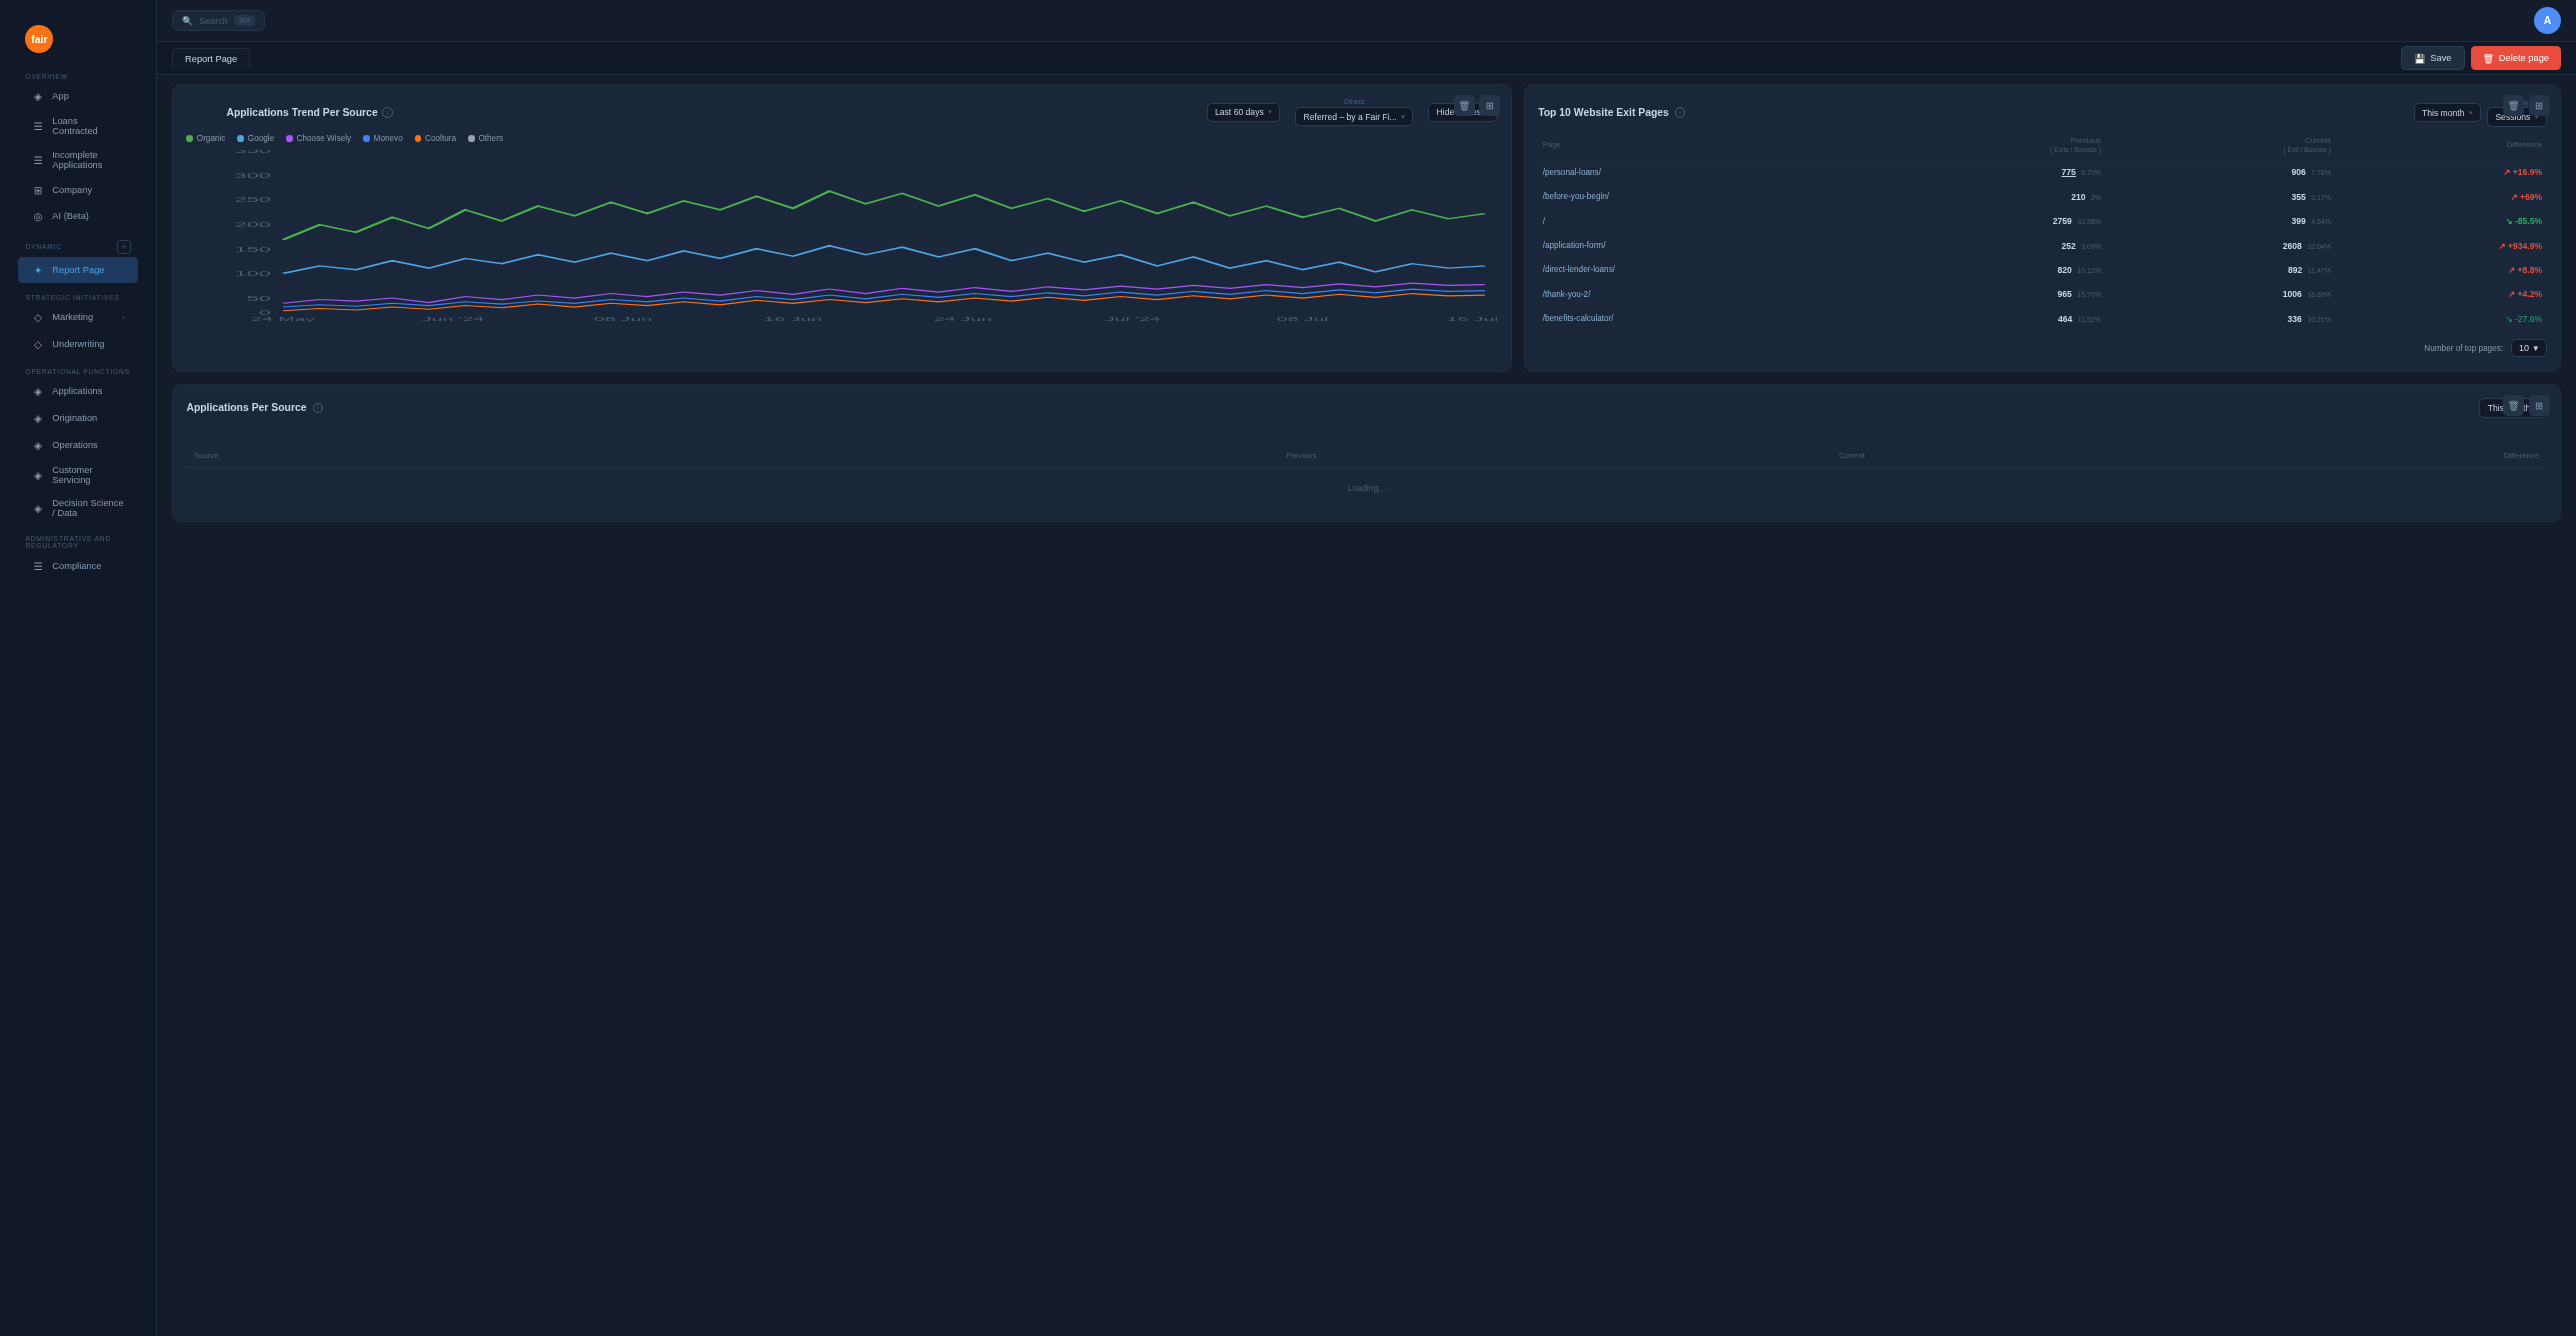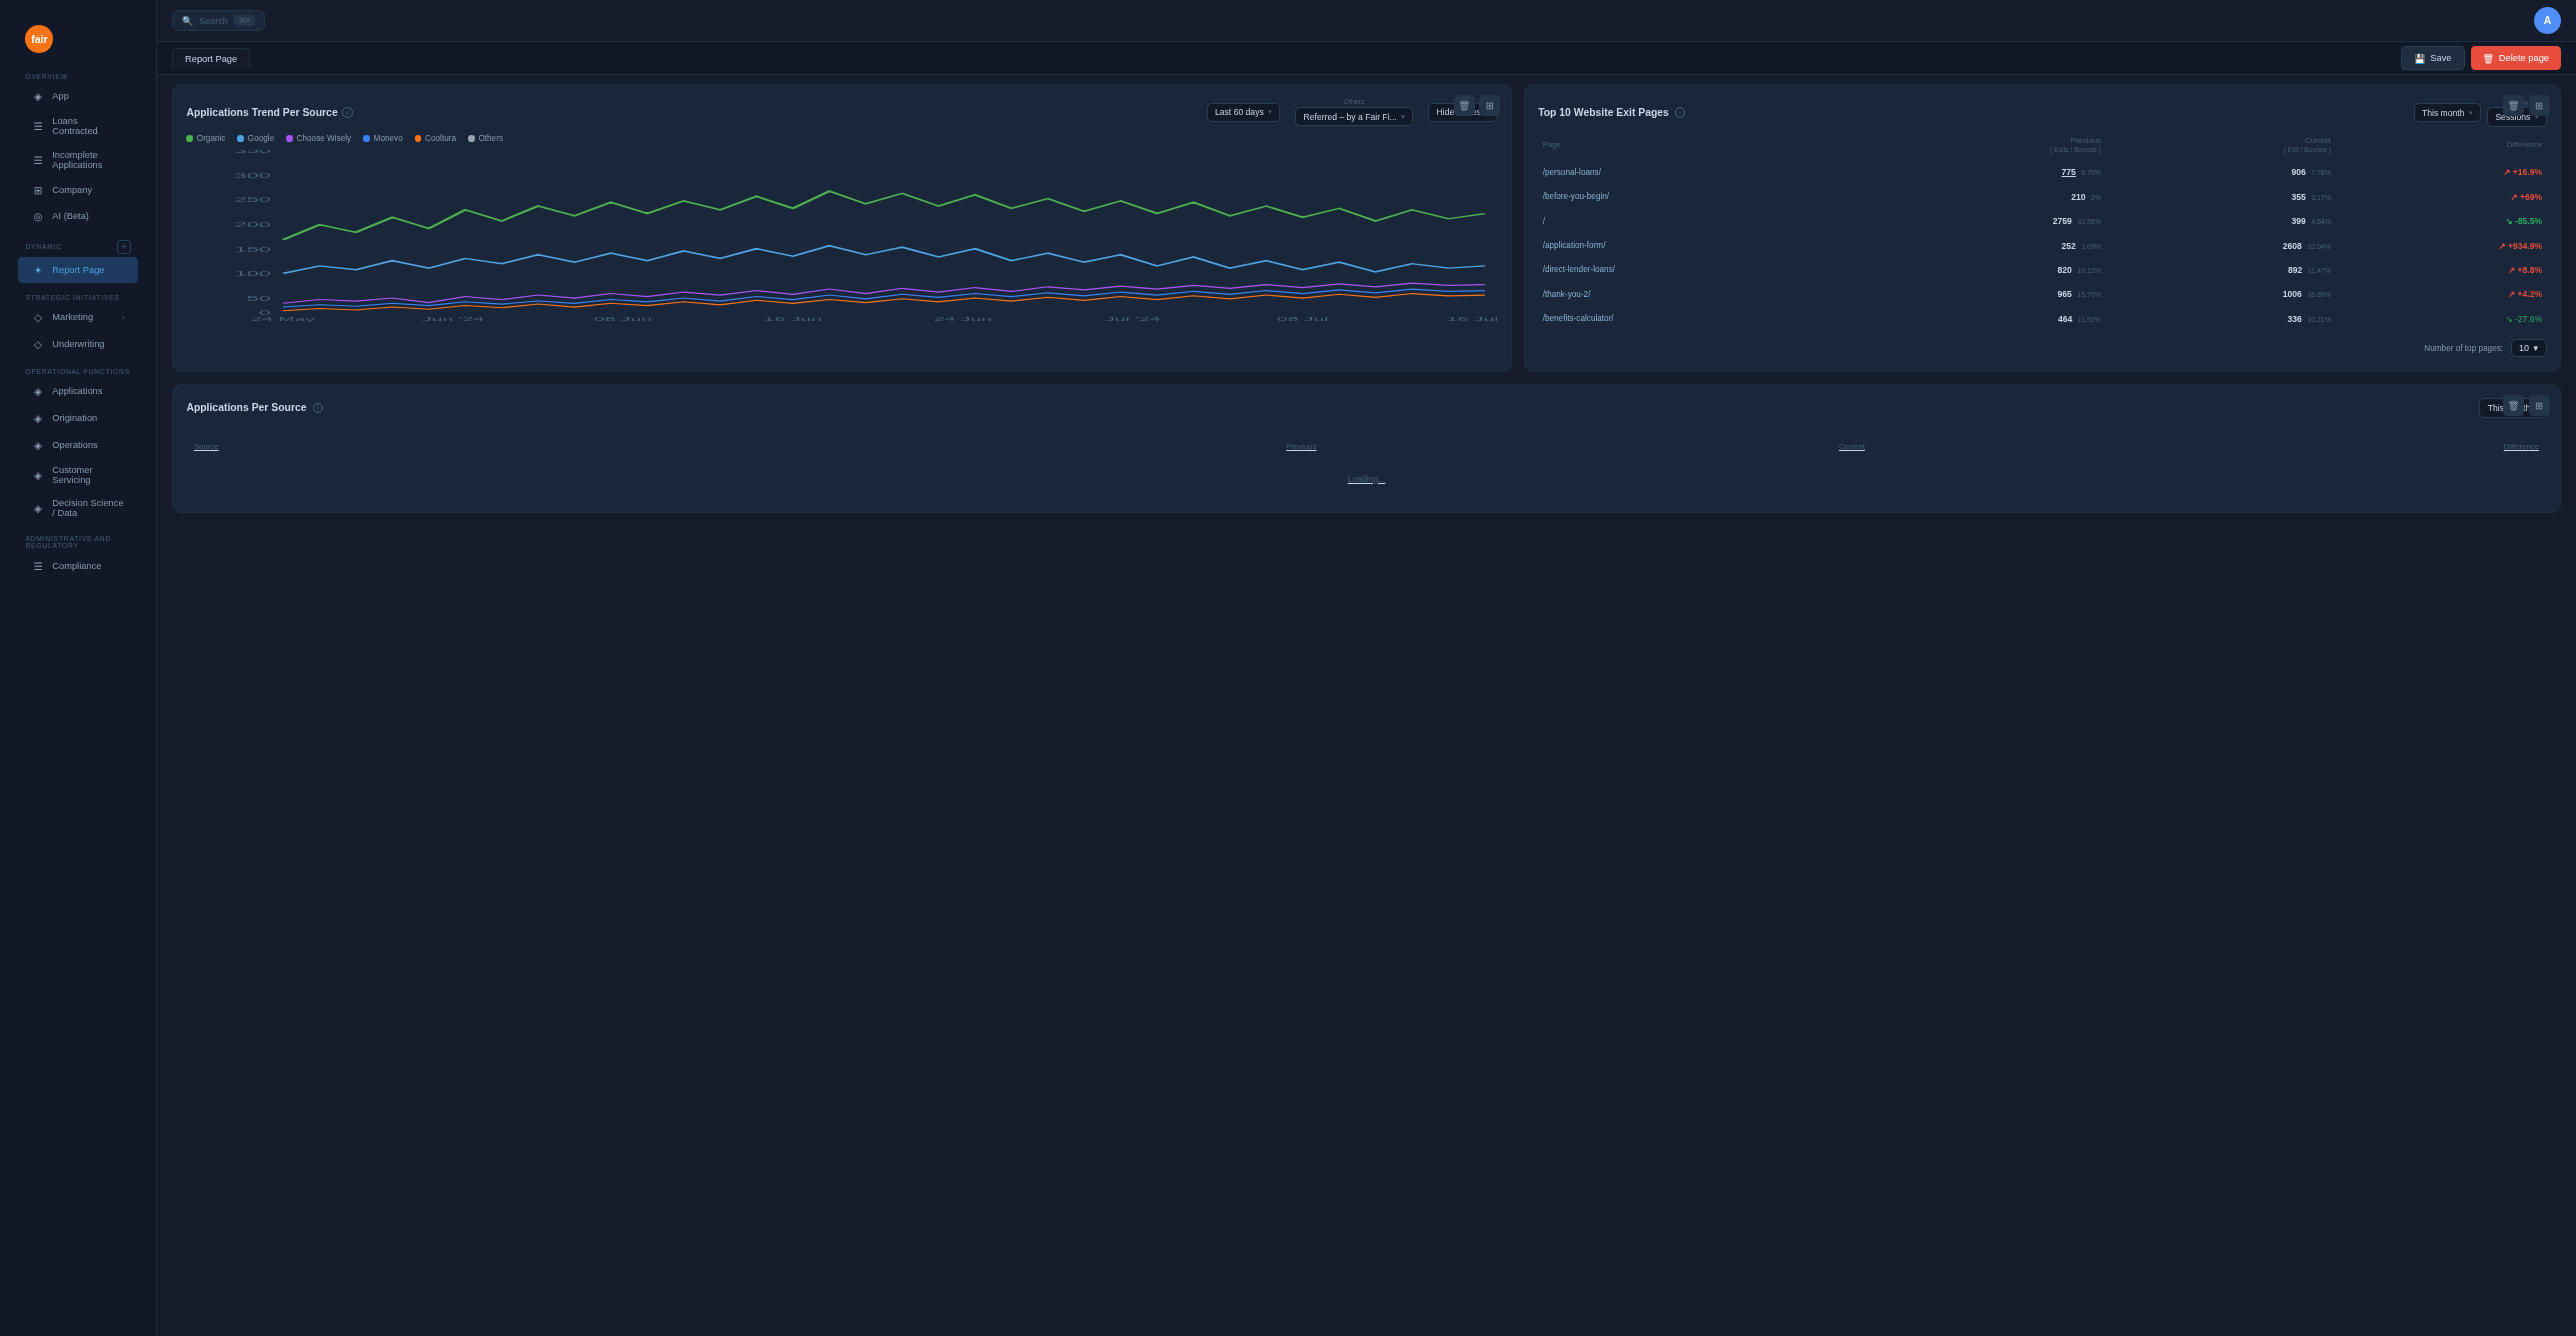--- a/index.html
+++ b/index.html
@@ -361,21 +361,21 @@
       flex: 1.3;
       min-width: 0;
     }
 
     .chart-header-row {
       display: flex;
       align-items: center;
       gap: 6px;
       margin-bottom: 7.5px;
     }
-    .chart-title-block { flex: 1; }
+    .chart-title-block { flex: 1; margin-left: 40px; }
     .chart-controls {
       display: flex;
       gap: 15px;
       align-items: center;
     }
 
     .others-label {
       font-size: 7px;
       color: #4a5f77;
       text-align: center;
@@ -757,21 +757,21 @@
         <span class="card-title">Applications Per Source</span>
         <div class="info-icon">i</div>
         <div style="margin-left:auto;">
           <div class="dropdown-pill">
             <span>This month</span>
             <span class="caret">▾</span>
           </div>
         </div>
       </div>
 
-      <table class="data-table apps-per-source-table" style="margin-top:18px;text-decoration:underline;">
+      <table class="data-table apps-per-source-table" style="margin-top:27px;">
         <thead>
           <tr>
             <th>Source</th>
             <th class="right">Previous</th>
             <th class="right">Current</th>
             <th class="right">Difference</th>
           </tr>
         </thead>
         <tbody>
           <tr>

